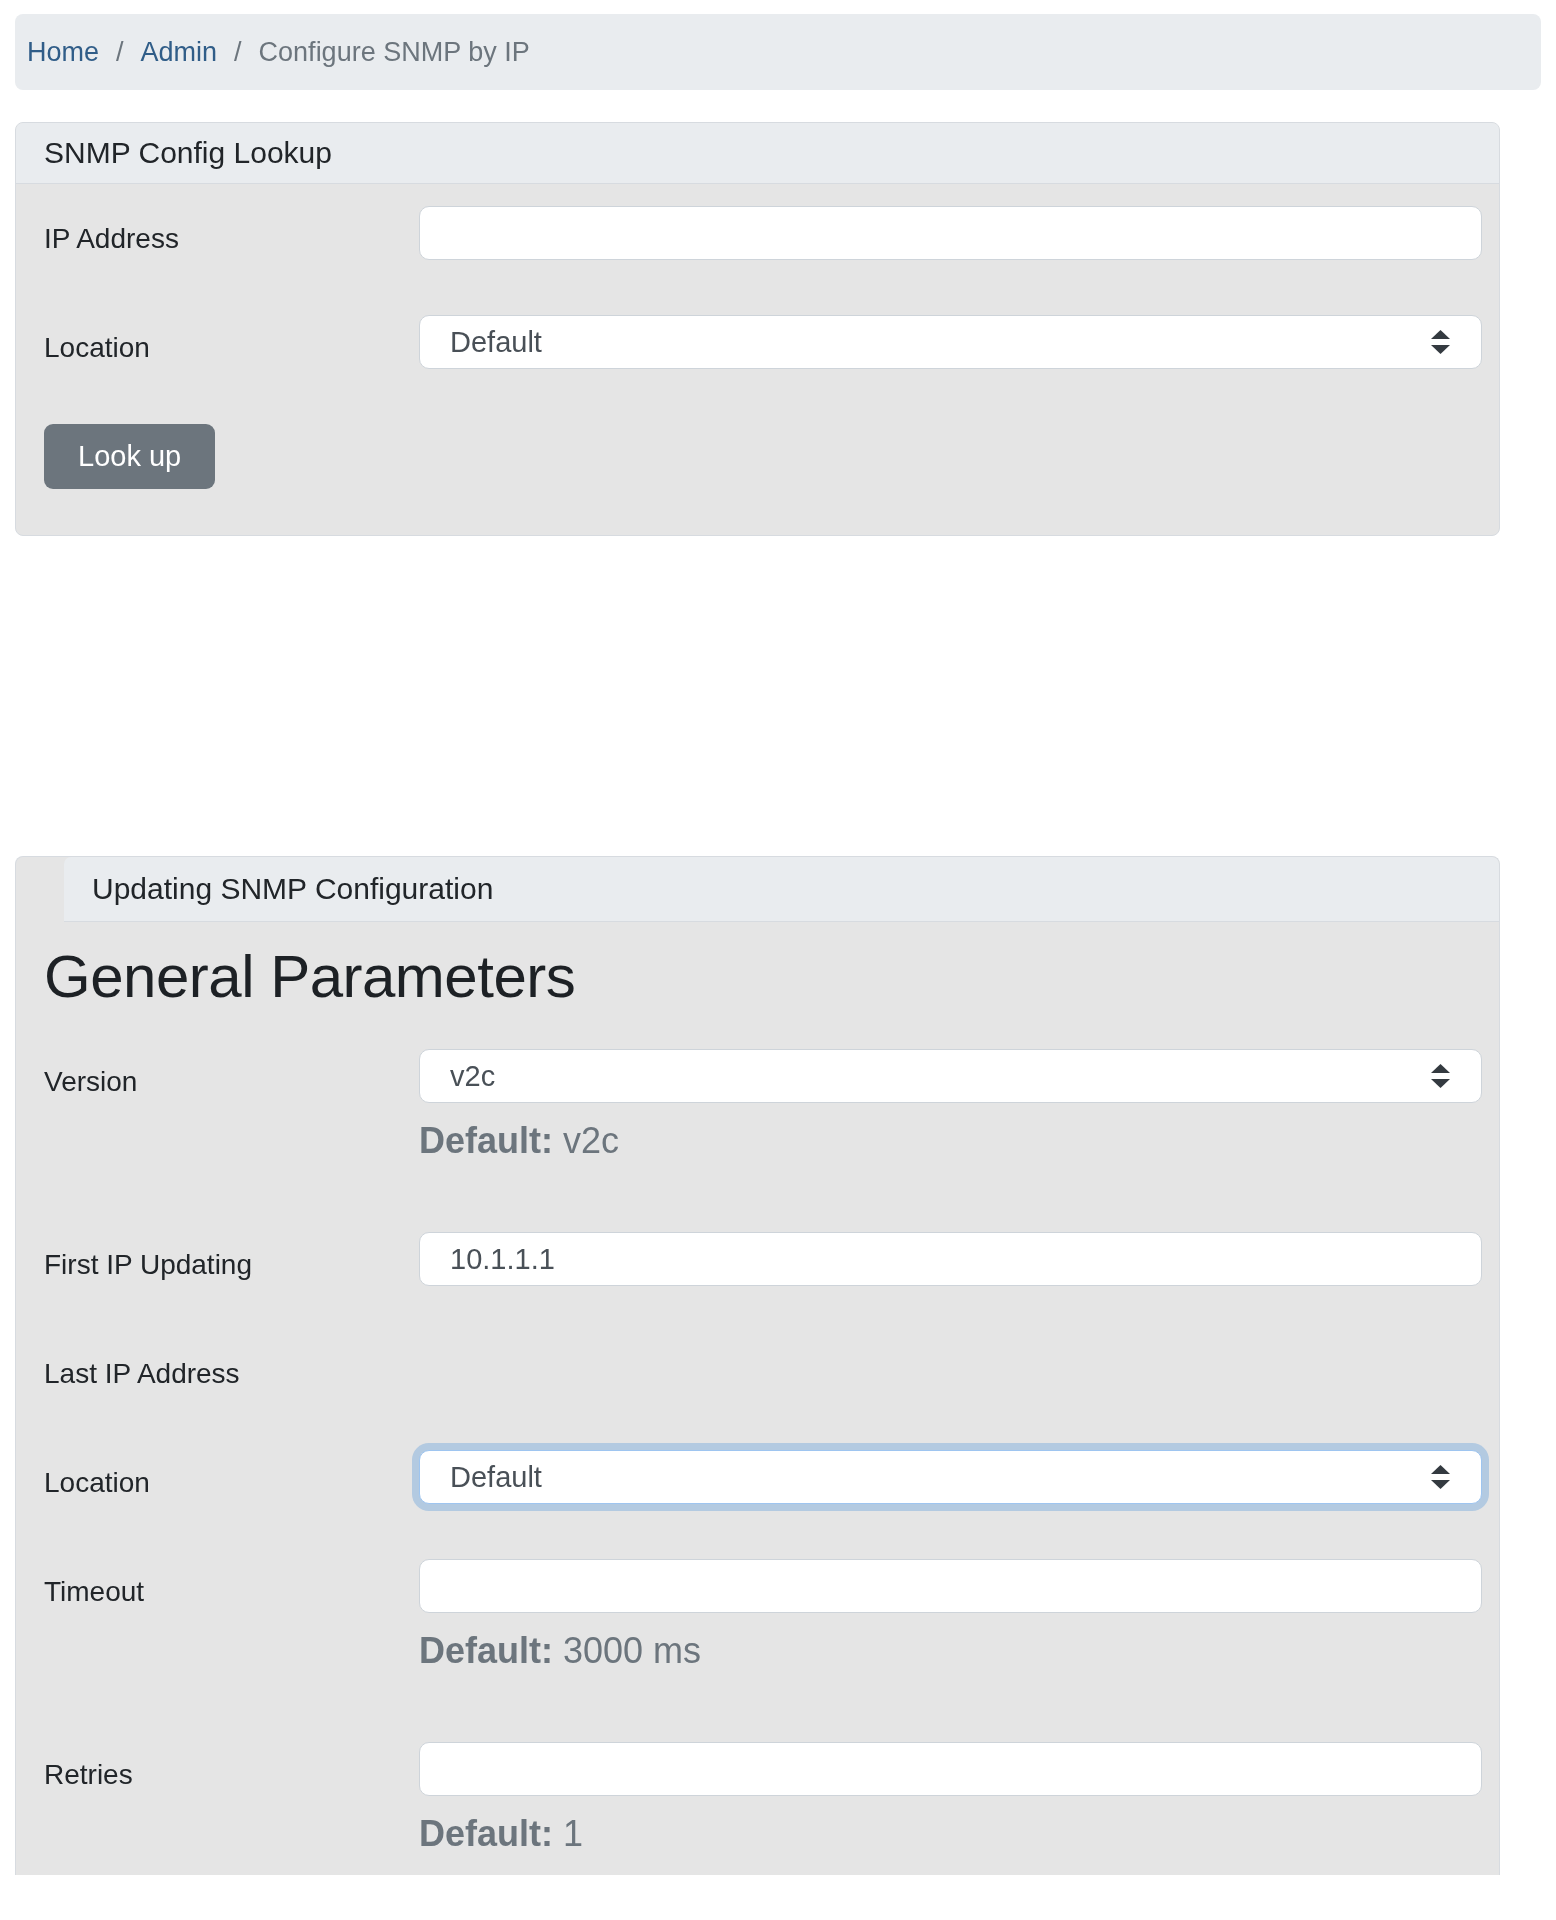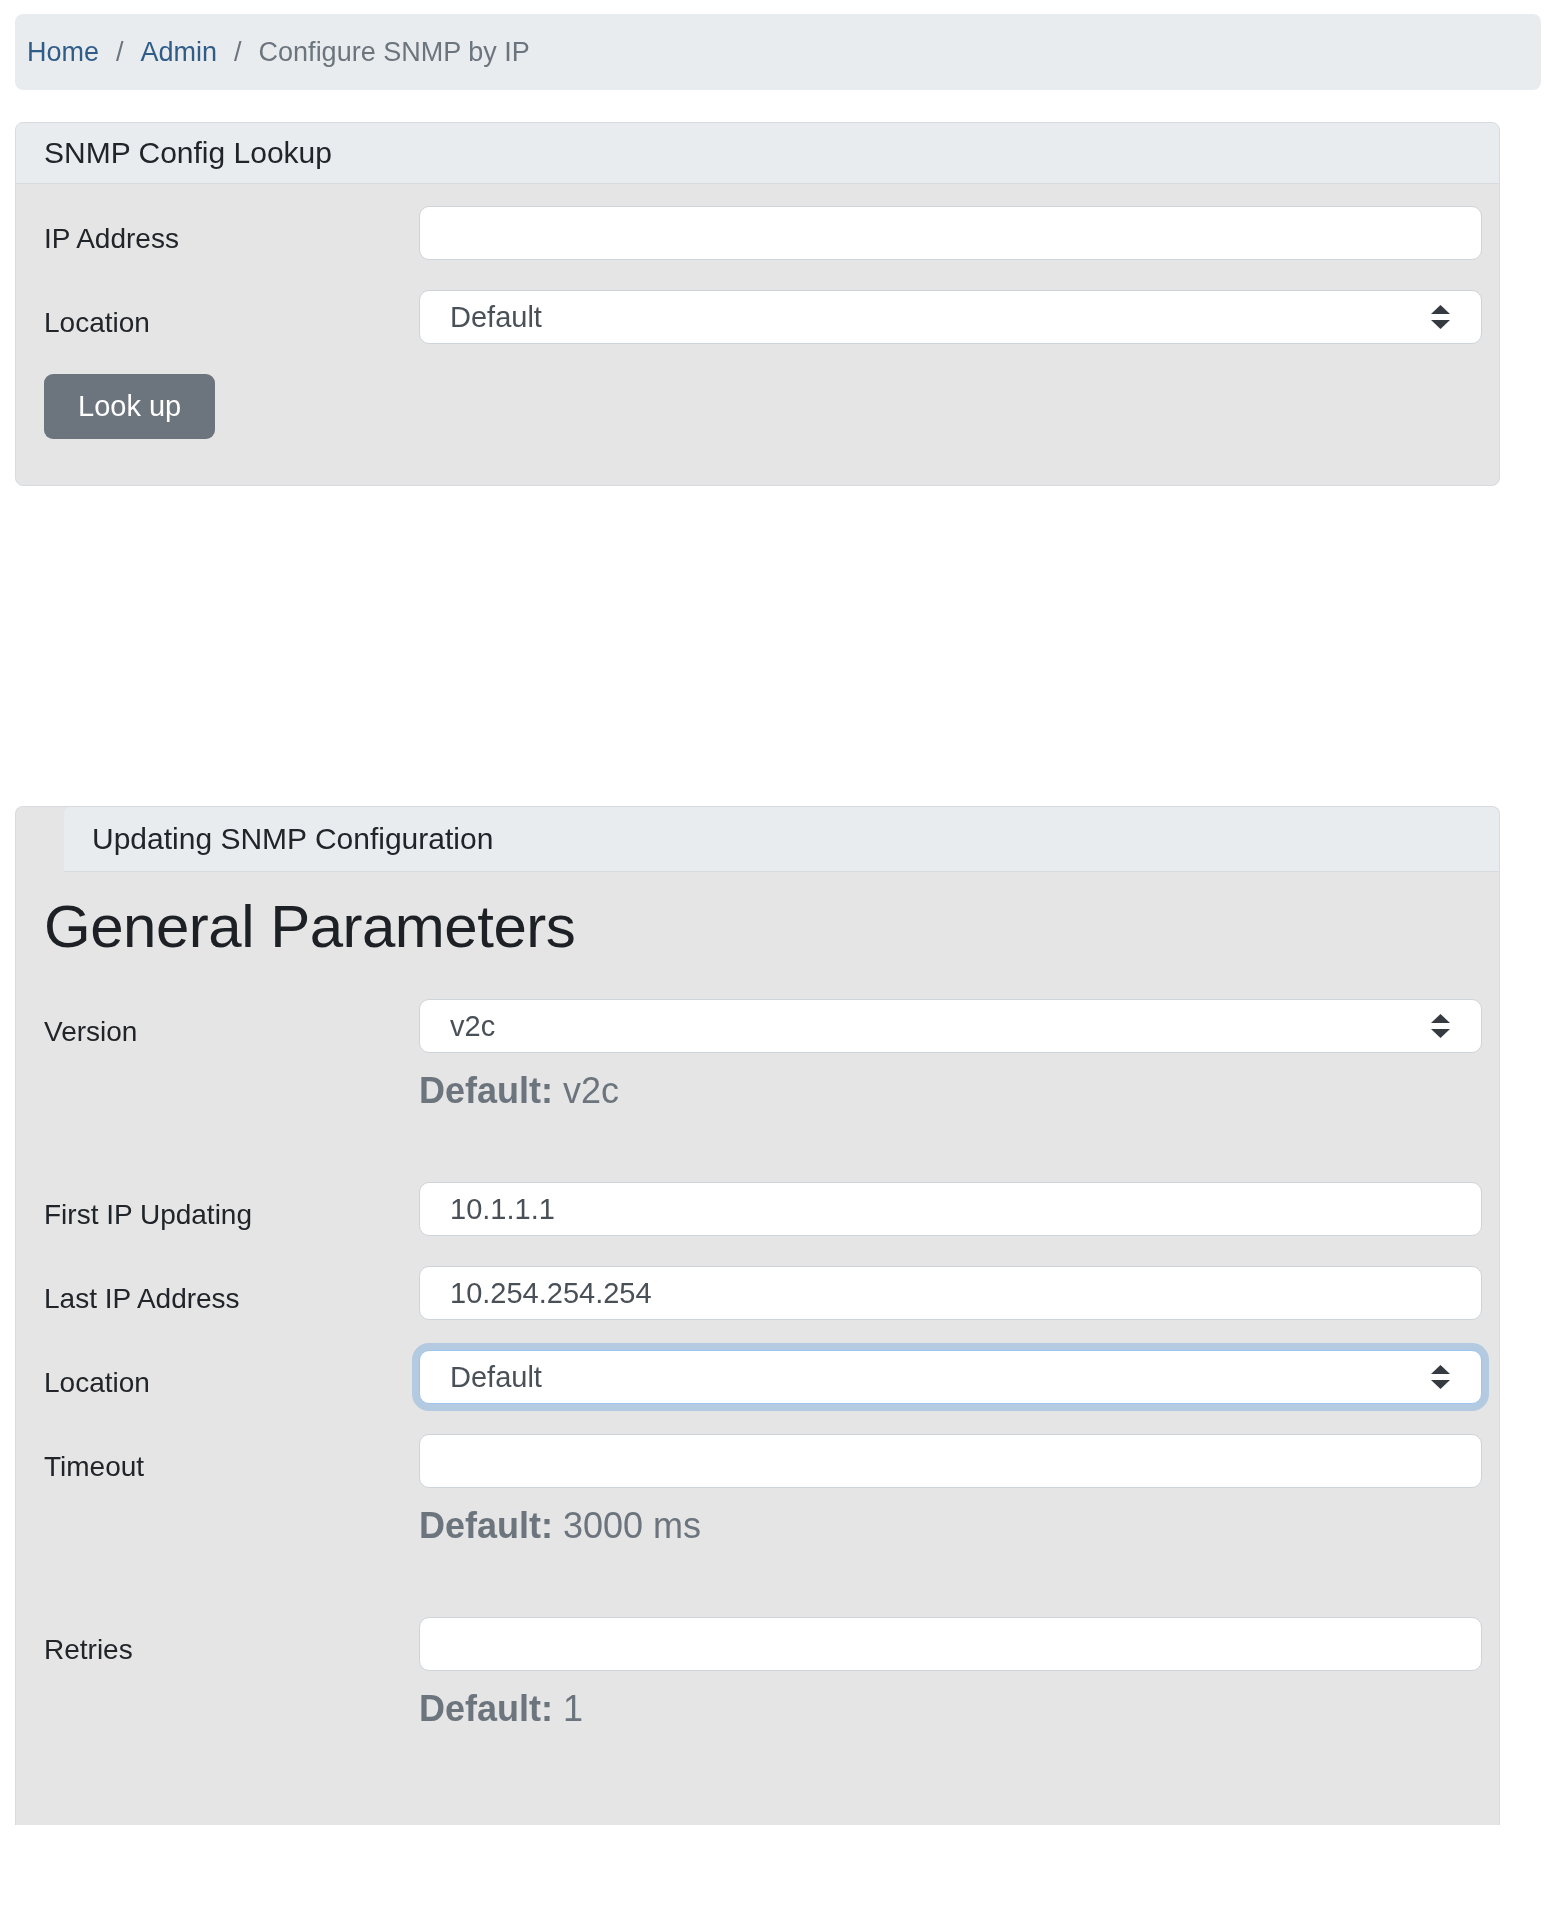--- a/index.html
+++ b/index.html
@@ -51,21 +51,21 @@
   h1.section-heading {
     margin: 0 0 38px 0;
     font-size: 60px;
     font-weight: 500;
     letter-spacing: -0.5px;
     line-height: 1.15;
     color: #1d2125;
   }
 
   
-  .form-row { display: flex; align-items: flex-start; margin-bottom: 18px; }
+  .form-row { display: flex; align-items: flex-start; margin-bottom: 43px; }
   .form-row.has-helper { margin-bottom: 70px; }
   .f-label {
     width: 375px; flex: 0 0 375px;
     min-height: 66px;
     display: flex; align-items: center;
     font-size: 28px;
     color: var(--label_text, #212529);
   }
   .f-col { flex: 1 1 auto; min-width: 0; }
 
@@ -176,21 +176,20 @@
             </div>
             <div class="helper"><b>Default:</b><span> v2c</span></div>
           </div>
         </div>
         <div class="form-row">
           <label class="f-label">First IP Updating</label>
           <div class="f-col"><input class="control" type="text" value="10.1.1.1" style=""></div>
         </div>
         <div class="form-row">
           <label class="f-label">Last IP Address</label>
-          <div class="f-col"><input class="control" type="text" value="10.254.254.254" style=""></div>
         </div>
         <div class="form-row">
           <label class="f-label">Location</label>
           <div class="f-col">
             <div class="control select focused">
               <span class="sel-val">Default</span>
               <span class="sel-arrows">
                 <svg width="21" height="26" viewBox="0 0 21 26">
                   <path d="M10.5 1 L20 10 H1 Z" fill="#343a40"></path>
                   <path d="M10.5 25 L1 16 H20 Z" fill="#343a40"></path>

